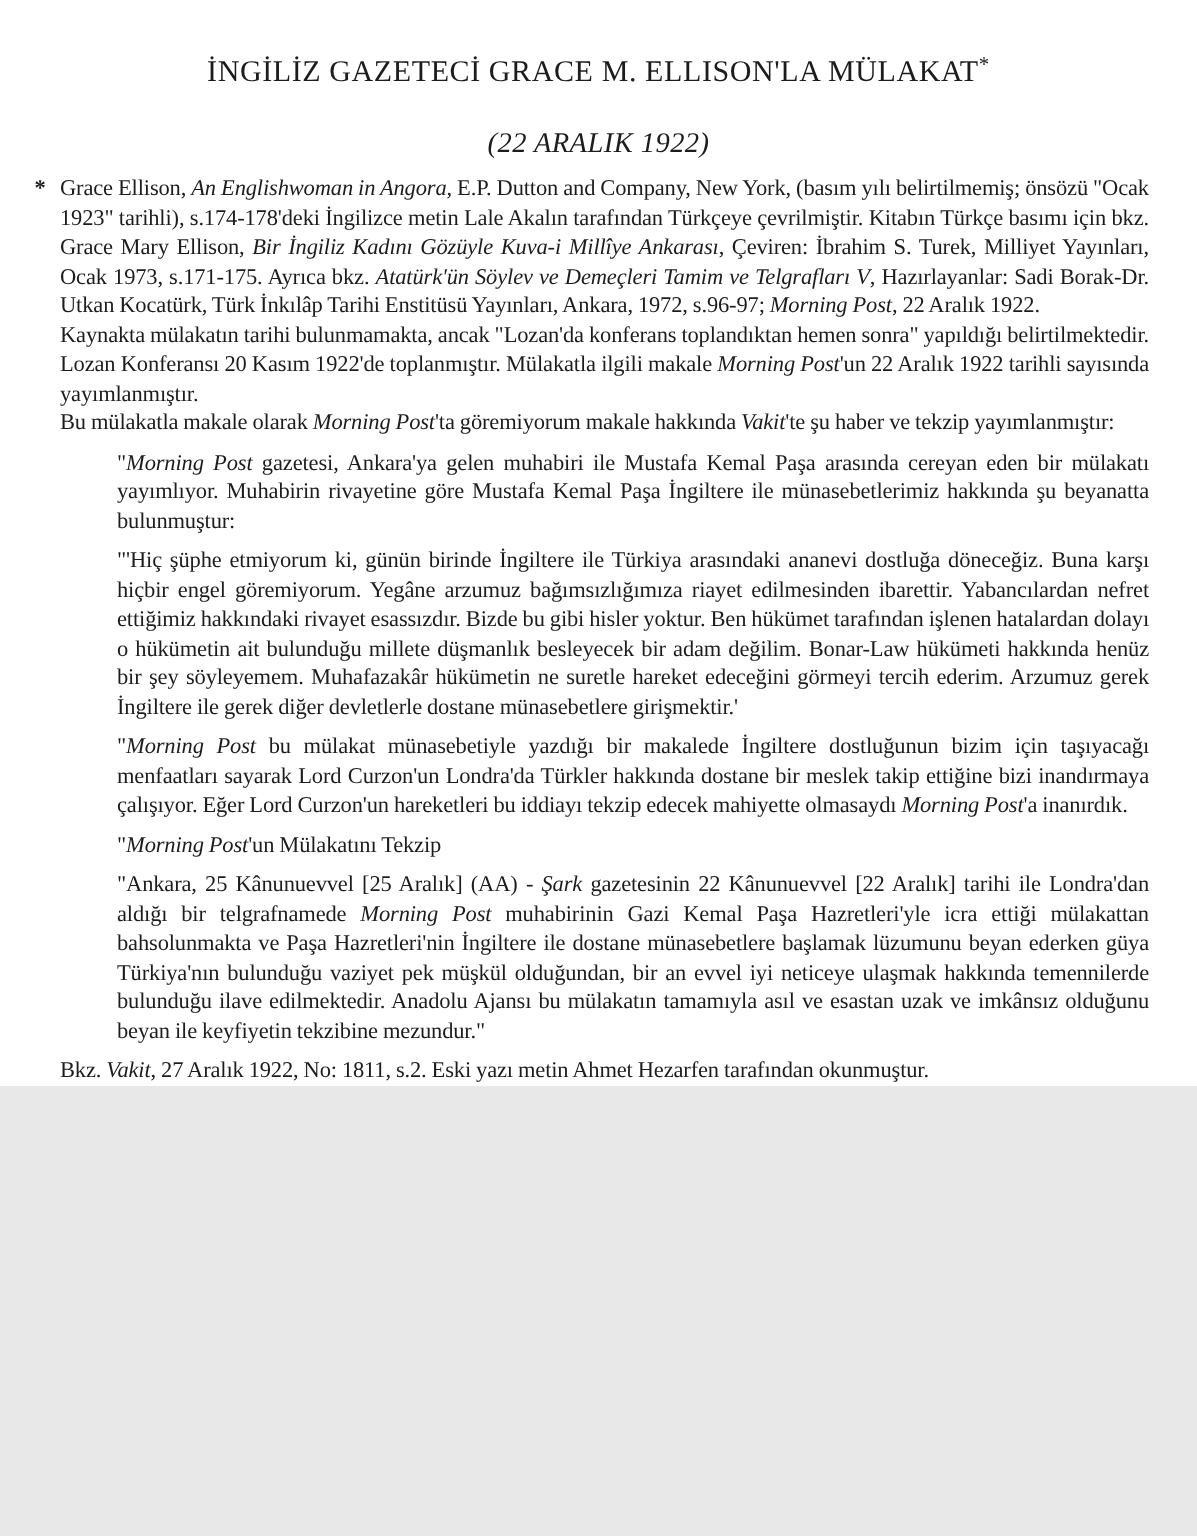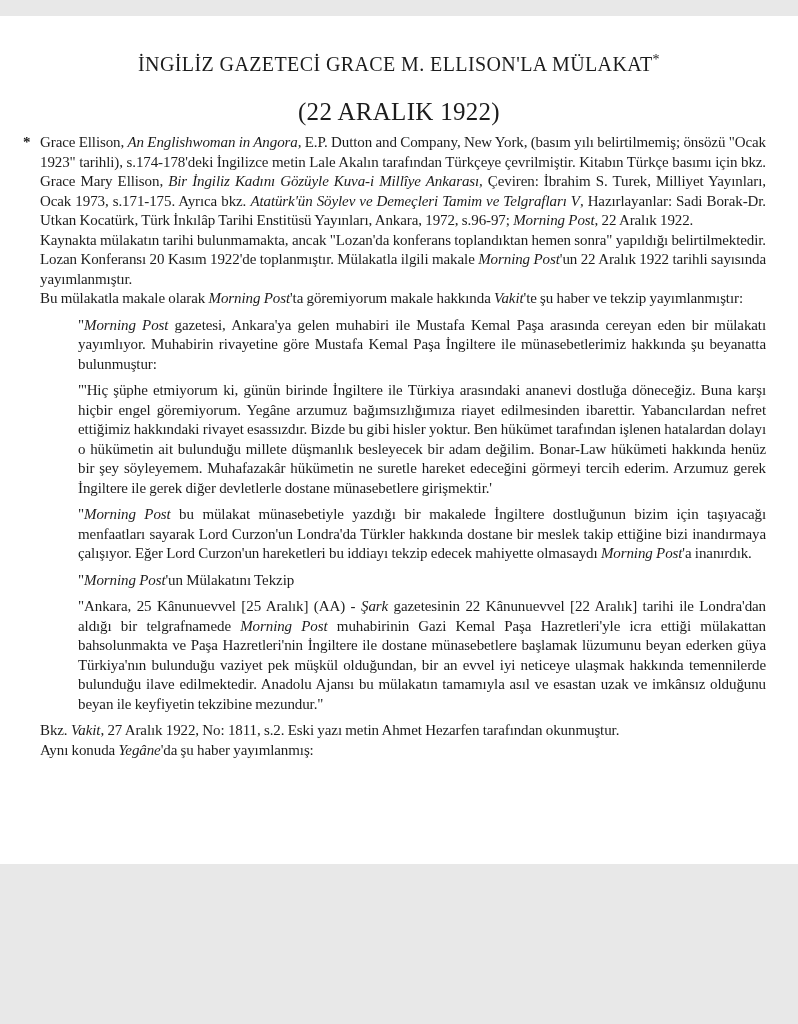--- a/index.html
+++ b/index.html
@@ -3,22 +3,22 @@
 <meta charset="utf-8">
 <style>
   html, body {
     margin: 0;
     padding: 0;
     background: #e8e8e8;
   }
   .page {
     position: relative;
     width: 798px;
-    height: 848px;
-    margin: 16px auto;
+    height: 724px;
+    margin: 0 auto;
     box-sizing: border-box;
     padding: 36px 32px 0 32px;
     background: var(--paper, #ffffff);
     color: var(--ink, #1c1c1c);
     font-family: "Liberation Serif", "DejaVu Serif", serif;
     overflow: hidden;
     -webkit-font-smoothing: antialiased;
   }
   .doc-header { text-align: center; }
   .doc-title {
@@ -27,23 +27,24 @@
     letter-spacing: 0.4px;
     white-space: nowrap;
   }
   .doc-title .sup {
     position: relative;
     top: -7px;
     font-size: 14px;
   }
   .doc-date {
     margin-top: 22px;
-    font-size: 25px;
+    font-size: 19px;
     line-height: 22px;
     letter-spacing: 0.3px;
+    font-style: italic;
   }
   .main-block { margin-top: 40px; }
   .body-para {
     margin: 0;
     font-style: italic;
     font-size: 19px;
     line-height: 32px;
     text-align: justify;
     text-indent: 30px;
     letter-spacing: -0.1px;

